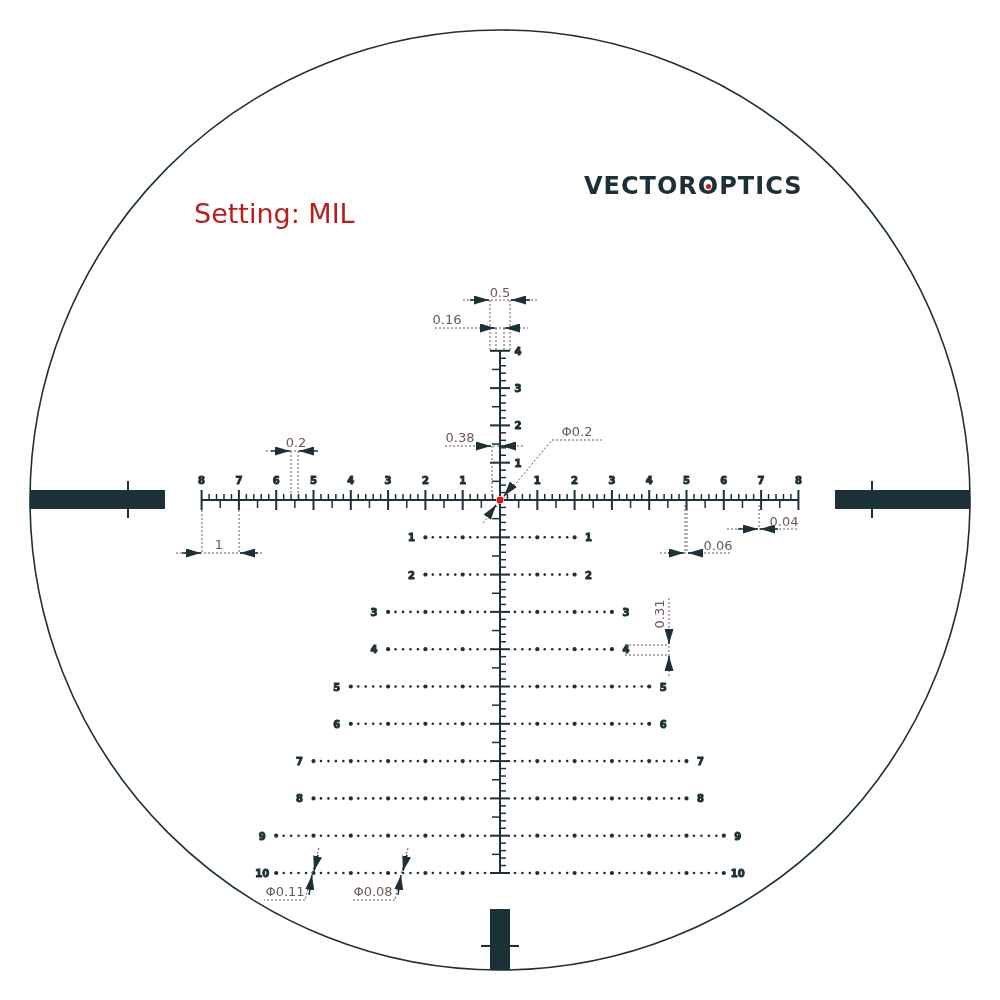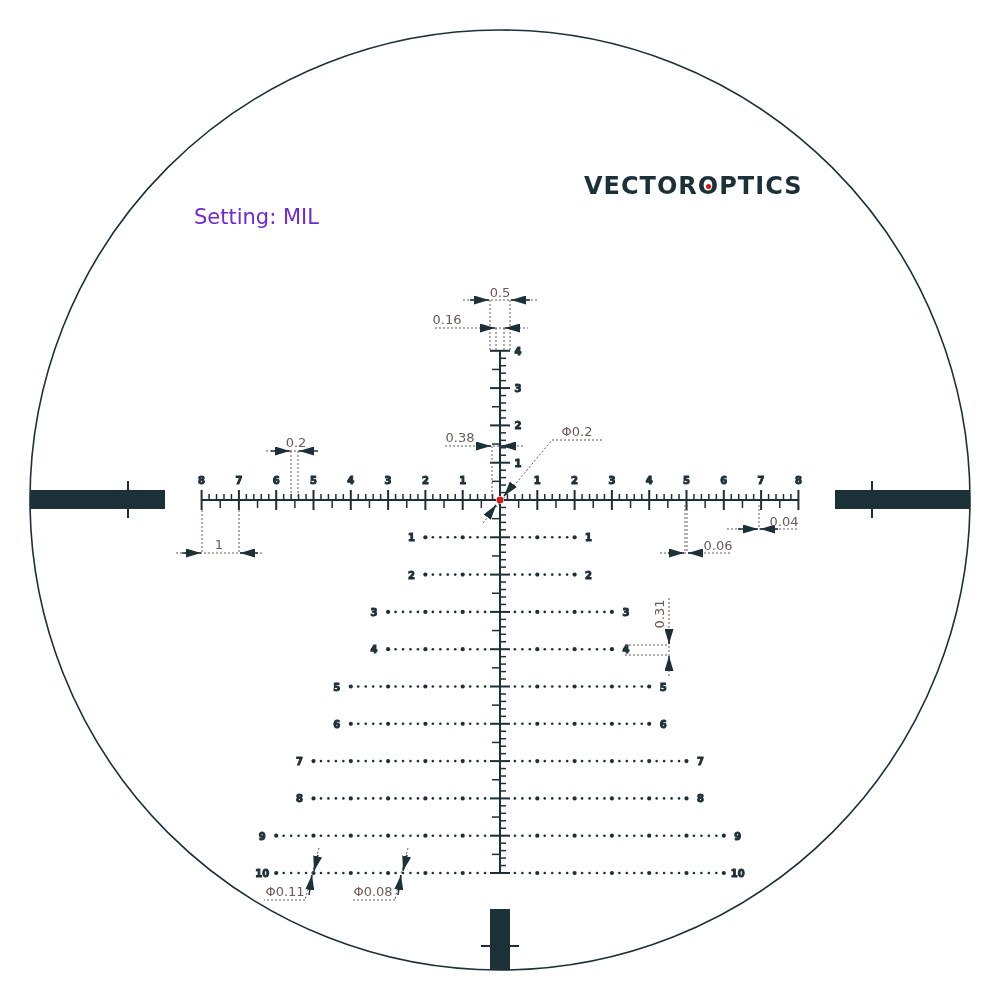--- a/index.html
+++ b/index.html
@@ -1,18 +1,18 @@
 <!DOCTYPE html>
 <html><head>
 <meta charset="utf-8">
 <style>
   html,body{margin:0;padding:0;background:#ffffff;}
   body{width:1000px;height:1000px;position:relative;overflow:hidden;font-family:"DejaVu Sans","Liberation Sans",sans-serif;}
   #reticle{position:absolute;left:0;top:0;}
-  .setting{position:absolute;left:194px;top:198px;font-size:21px;color:#6d28d9;font-family:"DejaVu Sans",sans-serif;margin-top:7px;}
+  .setting{position:absolute;left:194px;top:198px;font-size:27px;color:#b91c1c;font-family:"DejaVu Sans",sans-serif;}
   .logo{position:absolute;left:584px;top:172px;font-size:24px;font-weight:bold;letter-spacing:1px;color:#1c3038;font-family:"DejaVu Sans",sans-serif;}
   .logo .ring{color:#1c3038;position:relative;}
   .logo .dot{position:absolute;left:50%;top:50%;width:5px;height:5px;margin:-2px 0 0 -3px;background:#d11;border-radius:50%;}
 </style>
 </head>
 <body>
 
 <svg id="reticle" width="1000" height="1000" viewBox="0 0 1000 1000">
   <defs>
     <clipPath id="fov">

